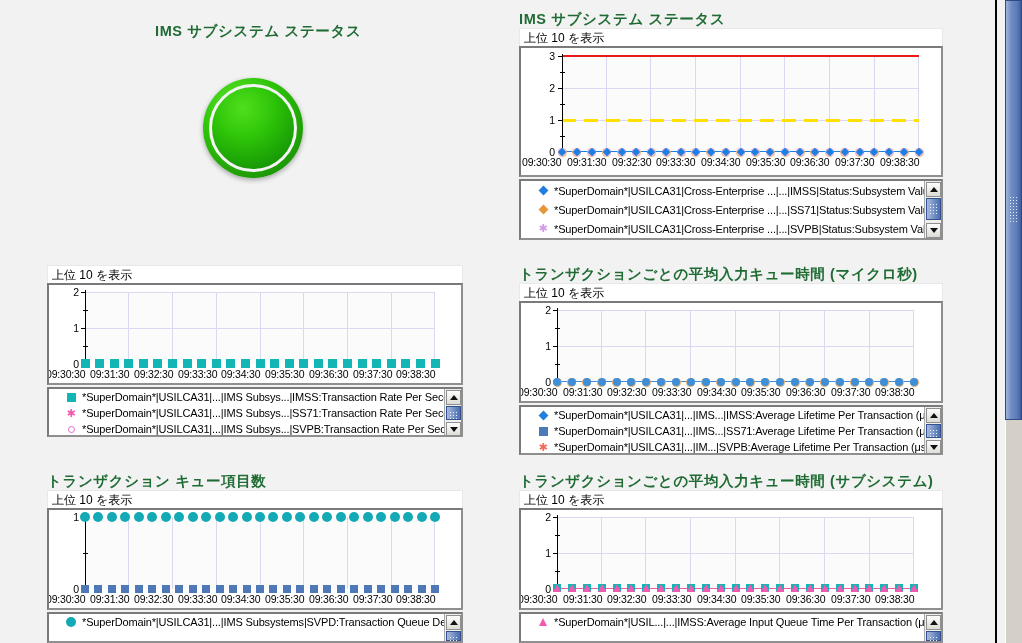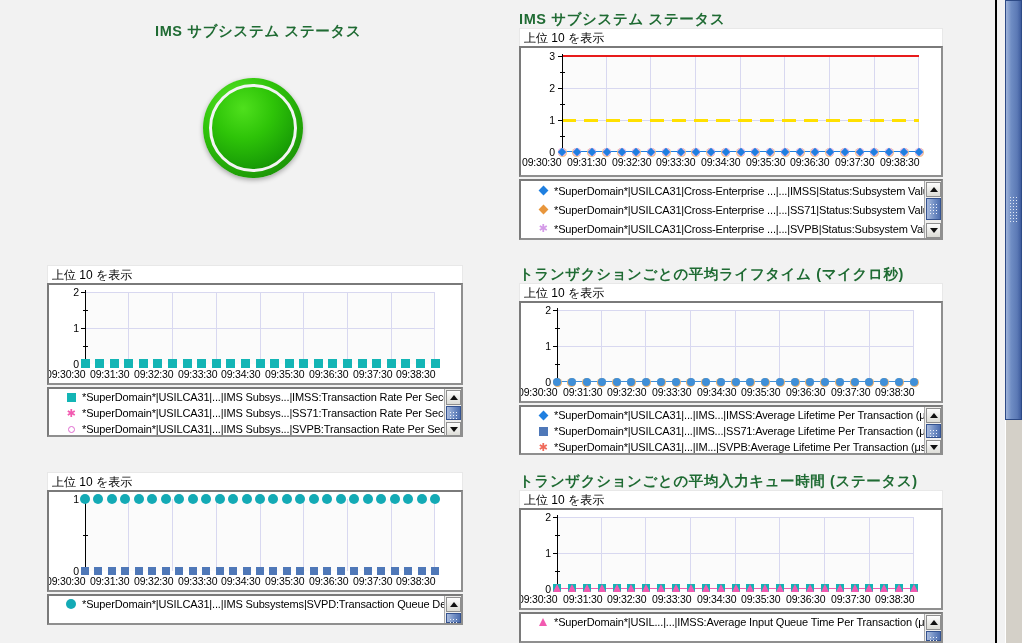--- a/index.html
+++ b/index.html
@@ -484,21 +484,21 @@
       </div>
       <div class="lgscroll">
         <div class="lgbtn up"></div>
         <div class="lgthumb lgthumb-sm"></div>
         <div class="lgbtn down" style="margin-top:2px;"></div>
       </div>
     </div>
   </div>
 
   <div class="panel" style="left:519px; top:265px; width:424px;">
-    <div class="panel-title">トランザクションごとの平均ライフタイム (マイクロ秒)</div>
+    <div class="panel-title">トランザクションごとの平均入力キュー時間 (マイクロ秒)</div>
     <div class="panel-subtitle">上位 10 を表示</div>
 
     <div class="chart-frame" style="width:424px; height:102px;">
       <div class="plot" style="left:36px; top:7px; width:357px; height:72px;">
         <div class="gridline-h" style="left:0; top:0px;  width:357px;"></div>
         <div class="gridline-h" style="left:0; top:36px; width:357px;"></div>
         <div class="gridline-v" style="left:44px;  top:0; height:72px;"></div>
         <div class="gridline-v" style="left:88px;  top:0; height:72px;"></div>
         <div class="gridline-v" style="left:133px; top:0; height:72px;"></div>
         <div class="gridline-v" style="left:178px; top:0; height:72px;"></div>
@@ -603,20 +603,21 @@
       </div>
       <div class="lgscroll">
         <div class="lgbtn up"></div>
         <div class="lgthumb lgthumb-sm"></div>
         <div class="lgbtn down" style="margin-top:2px;"></div>
       </div>
     </div>
   </div>
 
   <div class="panel" style="left:47px; top:472px; width:416px;">
+    <div class="panel-title">トランザクション キュー項目数</div>
     <div class="panel-subtitle">上位 10 を表示</div>
 
     <div class="chart-frame" style="width:416px; height:102px;">
       <div class="plot" style="left:36px; top:7px; width:350px; height:72px;">
         <div class="gridline-v" style="left:43px;  top:0; height:72px;"></div>
         <div class="gridline-v" style="left:87px;  top:0; height:72px;"></div>
         <div class="gridline-v" style="left:131px; top:0; height:72px;"></div>
         <div class="gridline-v" style="left:175px; top:0; height:72px;"></div>
         <div class="gridline-v" style="left:218px; top:0; height:72px;"></div>
         <div class="gridline-v" style="left:262px; top:0; height:72px;"></div>
@@ -708,21 +709,21 @@
         <span class="legend-text">*SuperDomain*|USILCA31|...|IMS Subsystems|SVPD:Transaction Queue Depth = 1</span>
       </div>
       <div class="lgscroll">
         <div class="lgbtn up"></div>
         <div class="lgthumb lgthumb-sm" style="height:10px;"></div>
       </div>
     </div>
   </div>
 
   <div class="panel" style="left:519px; top:472px; width:424px;">
-    <div class="panel-title">トランザクションごとの平均入力キュー時間 (ステータス)</div>
+    <div class="panel-title">トランザクションごとの平均入力キュー時間 (サブシステム)</div>
     <div class="panel-subtitle">上位 10 を表示</div>
 
     <div class="chart-frame" style="width:424px; height:102px;">
       <div class="plot" style="left:36px; top:7px; width:357px; height:72px;">
         <div class="gridline-h" style="left:0; top:0px;  width:357px;"></div>
         <div class="gridline-h" style="left:0; top:36px; width:357px;"></div>
         <div class="gridline-v" style="left:44px;  top:0; height:72px;"></div>
         <div class="gridline-v" style="left:88px;  top:0; height:72px;"></div>
         <div class="gridline-v" style="left:133px; top:0; height:72px;"></div>
         <div class="gridline-v" style="left:178px; top:0; height:72px;"></div>

